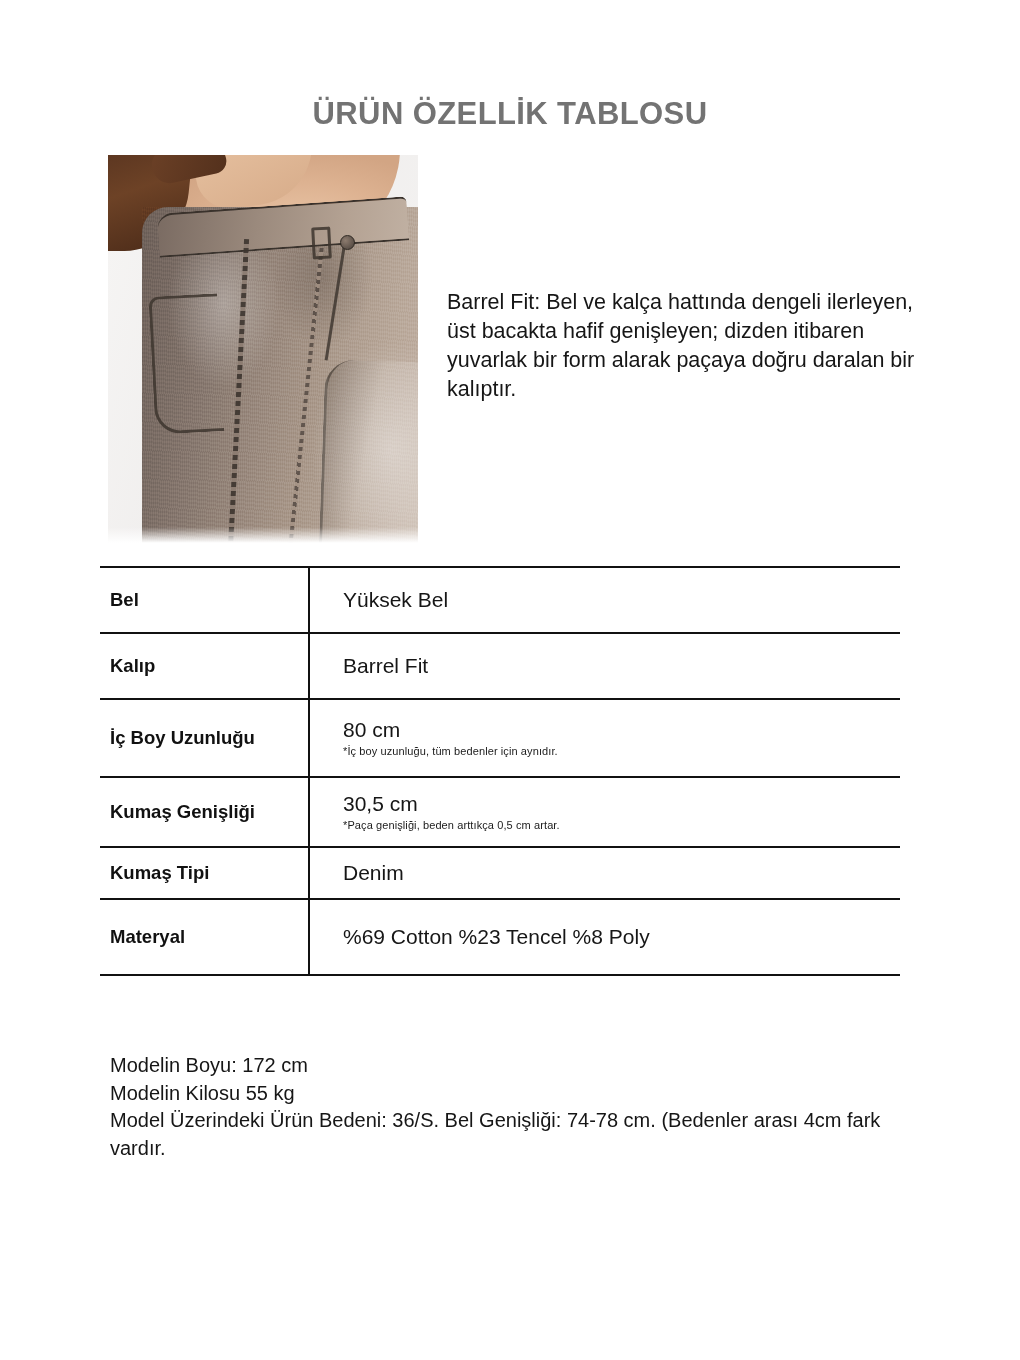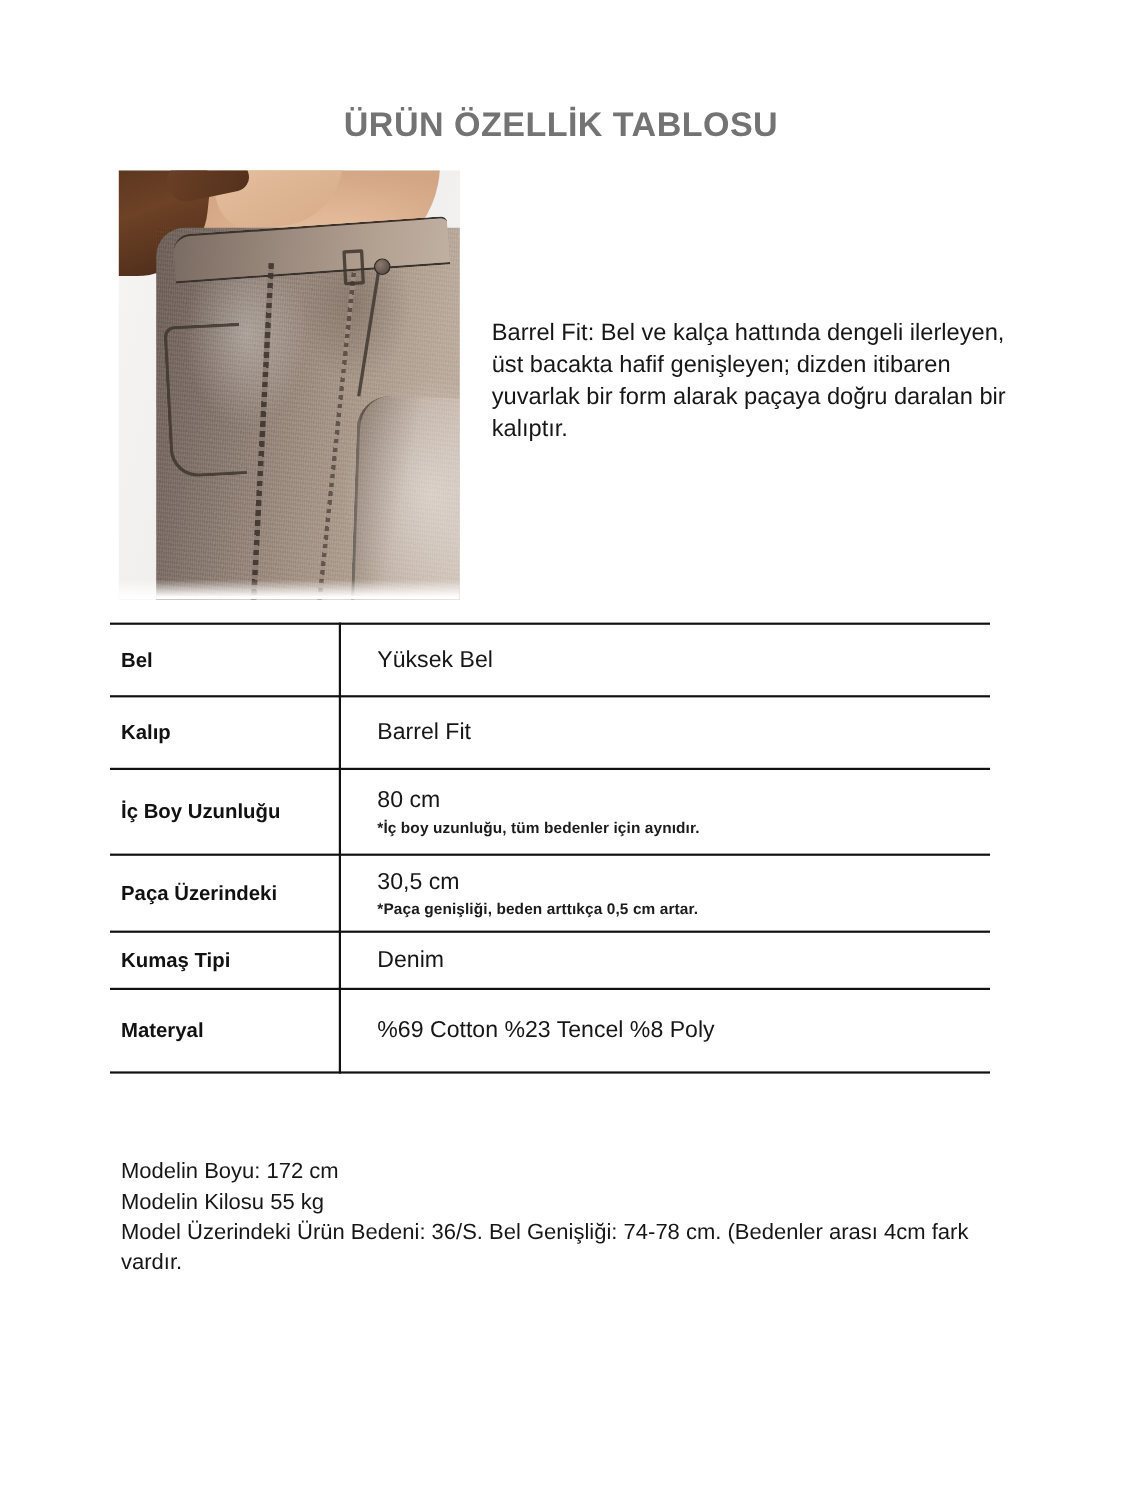--- a/index.html
+++ b/index.html
@@ -230,25 +230,24 @@
   }
   .svalue {
     padding-left: 35px;
     box-sizing: border-box;
     font-size: 21px;
     color: #161616;
     line-height: 1.15;
   }
   .snote {
     display: block;
-    font-size: 14px;
+    font-size: 11px;
     color: #1b1b1b;
     margin-top: 3px;
     letter-spacing: 0.1px;
-    font-weight: bold;
   }
 
   
   .model-info {
     position: absolute;
     left: 110px;
     top: 1052px;
     width: 790px;
     font-size: 20px;
     line-height: 27.5px;
@@ -306,21 +305,21 @@
   <div class="srow srow-h75">
     <div class="slabel">İç Boy Uzunluğu</div>
     <div class="sdivider"></div>
     <div class="svalue">
       <span>80 cm</span>
       <span class="snote">*İç boy uzunluğu, tüm bedenler için aynıdır.</span>
     </div>
   </div>
 
   <div class="srow srow-h70">
-    <div class="slabel">Paça Üzerindeki</div>
+    <div class="slabel">Kumaş Genişliği</div>
     <div class="sdivider"></div>
     <div class="svalue">
       <span>30,5 cm</span>
       <span class="snote">*Paça genişliği, beden arttıkça 0,5 cm artar.</span>
     </div>
   </div>
 
   <div class="srow srow-h68">
     <div class="slabel">Kumaş Tipi</div>
     <div class="sdivider"></div>

